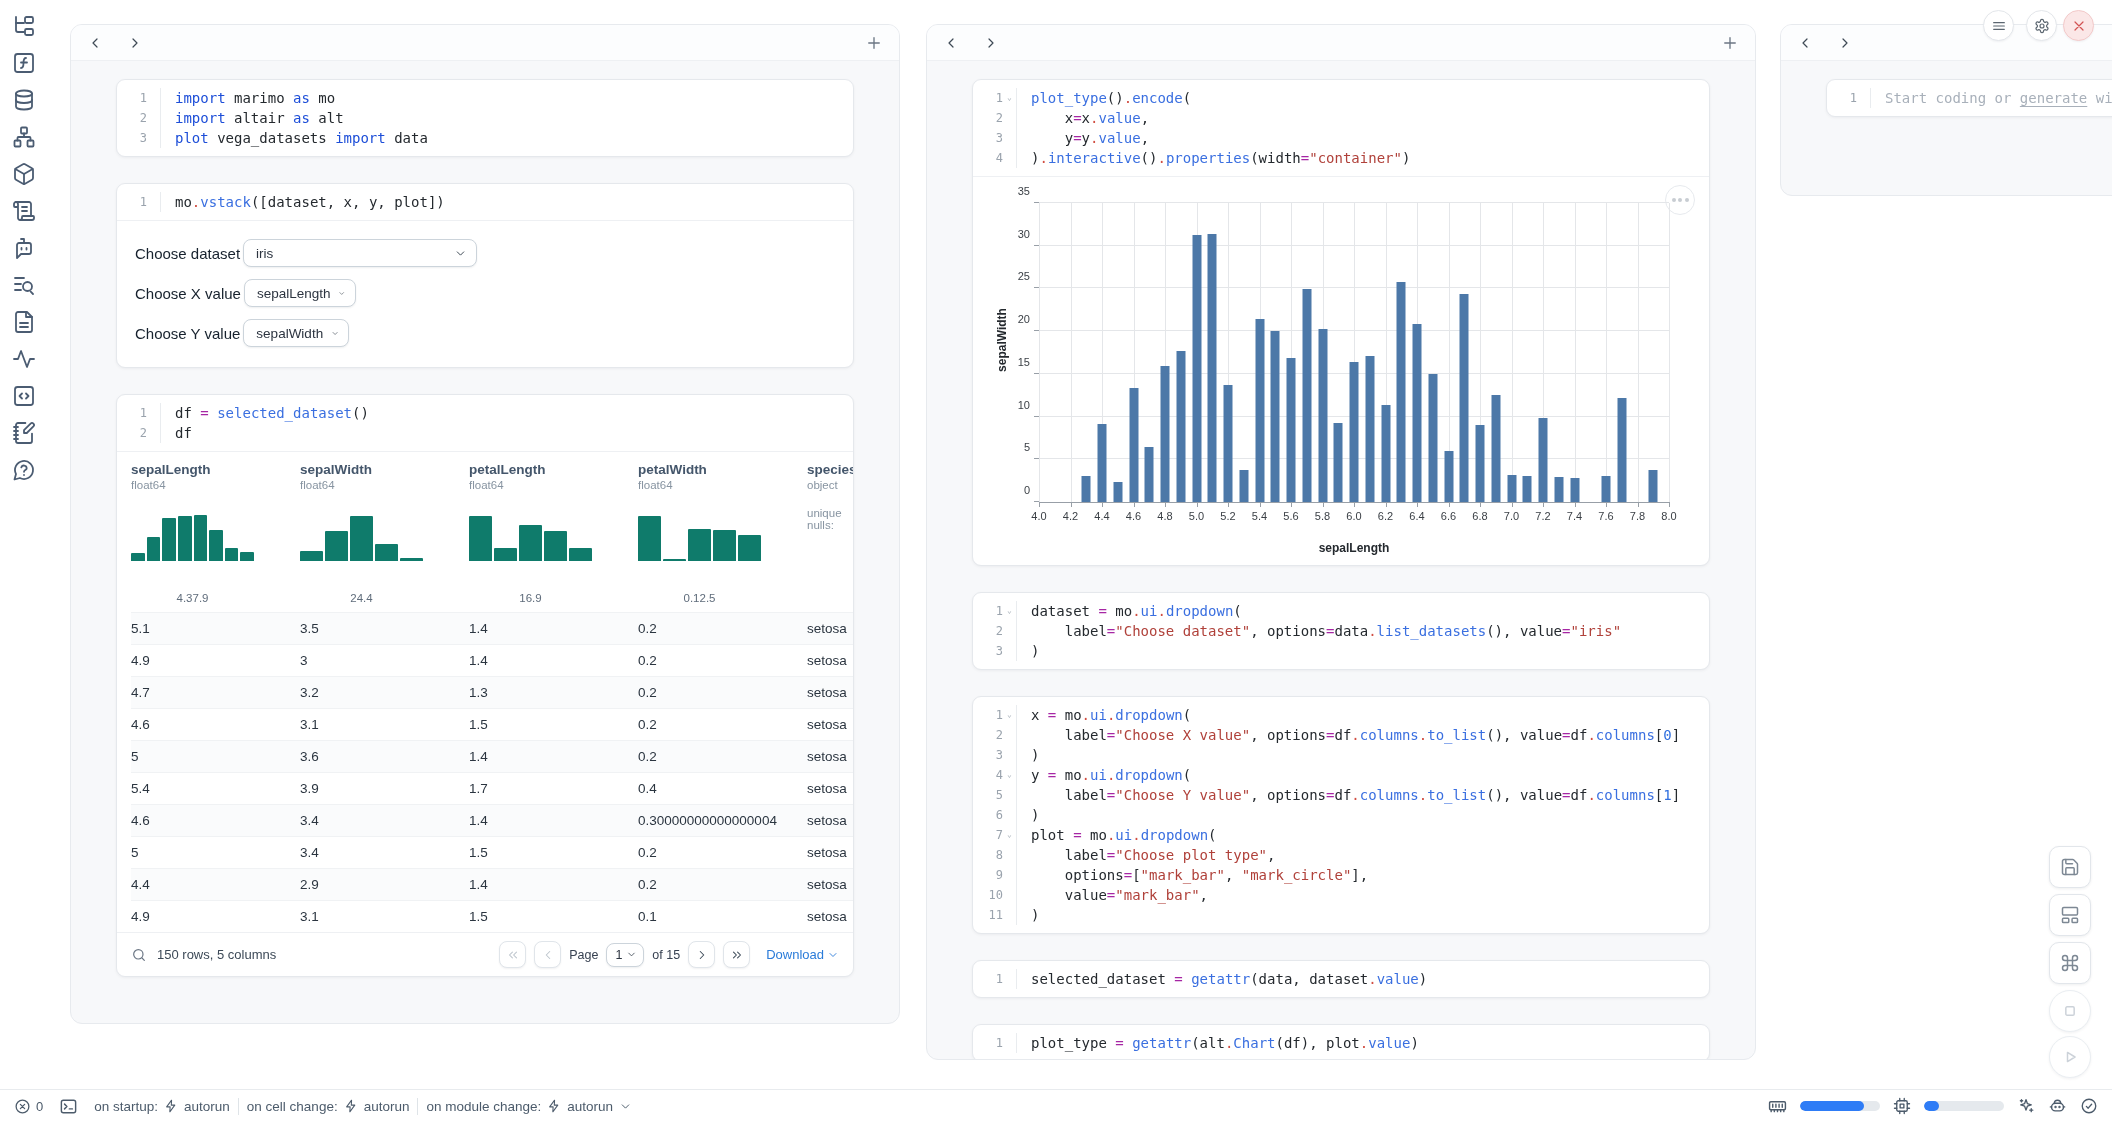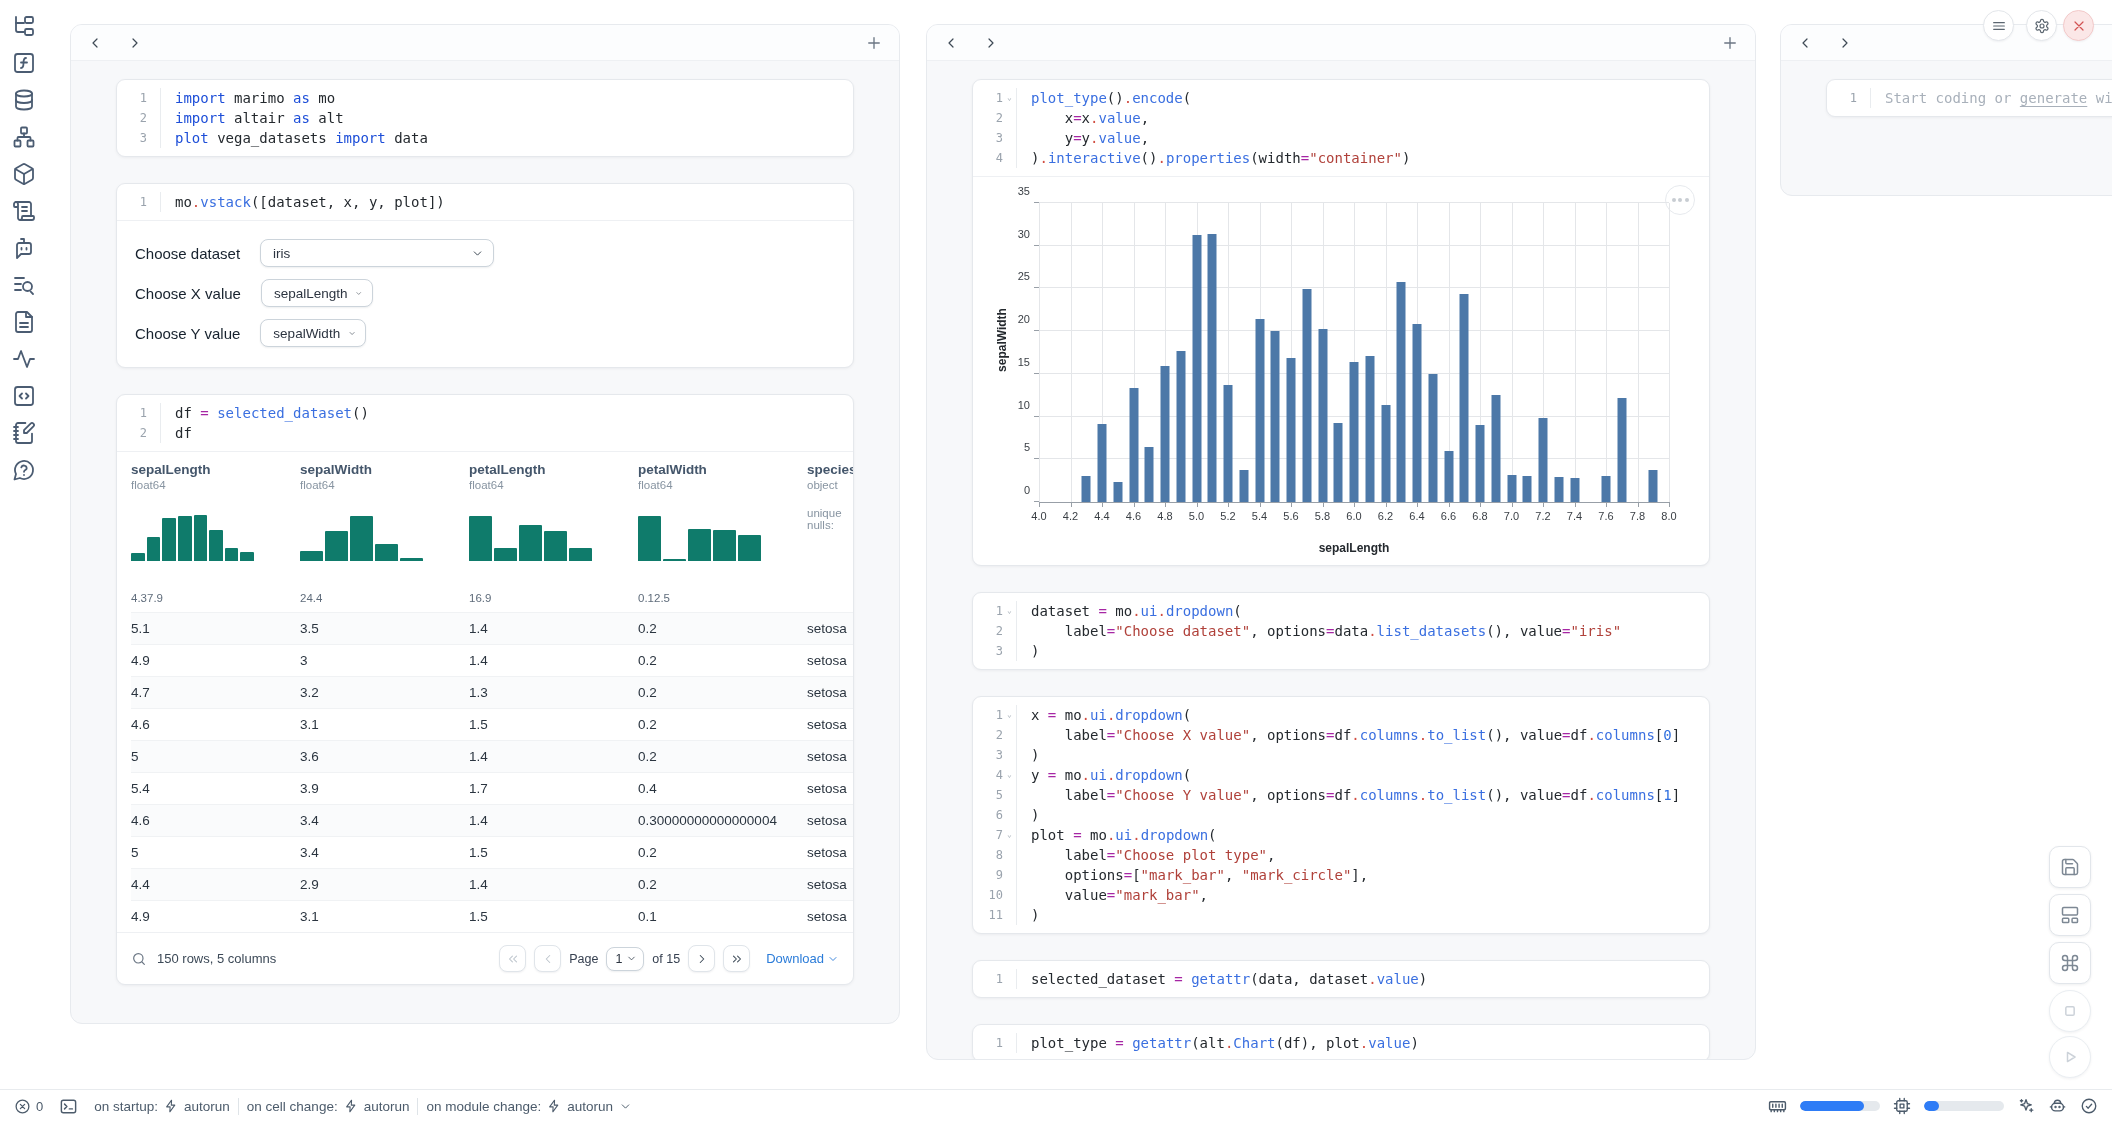--- a/index.html
+++ b/index.html
@@ -40,44 +40,44 @@
   .tk-str { color:#b0413a; }
   .tk-op { color:#d14d41; }
   .tk-eq { color:#a626a4; }
   .tk-num { color:#2f6fdf; }
   .cell-output { border-top:1px solid #eef0f3; }
 
   
   .controls { padding:16px 18px 20px; }
   .ctrl-row { display:flex; align-items:center; margin-top:12px; }
   .ctrl-row:first-child { margin-top:2px; }
-  .ctrl-label { font-size:15px; color:#17222e; margin-right:20px; }
+  .ctrl-label { font-size:15px; color:#17222e; margin-right:3px; }
   .mselect { display:inline-flex; align-items:center; justify-content:space-between; height:28px; border:1px solid #ccd4db; border-radius:8px; background:#fff; box-shadow:0 1px 2px rgba(16,24,40,.07); padding:0 9px 0 12px; font-size:13.5px; color:#2c3440; cursor:pointer; }
   .mselect .chev { width:13px; height:13px; color:#3c4752; margin-left:8px; }
   .ctrl-row:nth-child(1) .mselect { width:234px; }
   .ctrl-row:nth-child(2) .mselect { width:112px; }
   .ctrl-row:nth-child(3) .mselect { width:106px; }
   .ctrl-row:nth-child(4) .mselect { width:114px; }
 
   
   .table-clip { overflow:hidden; width:100%; padding:10px 0 0 14px; }
   .t-inner { width:860px; }
   .t-head { display:flex; }
   .t-hcol { flex:none; width:169px; }
   .t-hname { font-size:13.5px; font-weight:bold; color:#44566b; }
   .t-htype { font-size:11.5px; color:#8794a1; margin-top:2px; }
   .t-stat  { font-size:11.5px; color:#8794a1; }
   .t-stat.first { margin-top:16px; }
   .hist { height:58px; width:123px; display:flex; align-items:flex-end; gap:2px; margin:12px 0 6px; }
   .hist .hbar { flex:1; background:#0f7b6b; border-radius:1px 1px 0 0; }
-  .hrange { width:123px; display:flex; justify-content:flex-start; font-size:11.5px; color:#5f6c7b; margin-bottom:8px;margin-top:31px; }
+  .hrange { width:123px; display:flex; justify-content:center; font-size:11.5px; color:#5f6c7b; margin-bottom:8px;margin-top:31px; }
   .t-row { display:flex; border-top:1px solid #f0f2f4; height:32px; align-items:center; font-size:13.5px; color:#2b3540; }
   .t-row:nth-child(even) { background:#fafbfc; }
   .t-cell { flex:none; width:169px; white-space:nowrap; }
-  .t-foot { border-top:1px solid #eef0f3; height:52px; display:flex; align-items:center; padding:12px 14px; }
+  .t-foot { border-top:1px solid #eef0f3; height:44px; display:flex; align-items:center; padding:12px 14px; }
   .tf-search { width:16px; height:16px; color:#6b7684; margin-right:10px; }
   .tf-summary { font-size:13px; color:#3c4957; }
   .tf-right { margin-left:auto; display:flex; align-items:center; gap:8px; }
   .pg-btn { width:27px; height:27px; border:1px solid #e0e5ea; border-radius:8px; background:#fff; box-shadow:0 1px 2px rgba(16,24,40,.06); display:flex; align-items:center; justify-content:center; cursor:pointer; }
   .pg-btn .icon { width:14px; height:14px; }
   .pg-btn.disabled { color:#bcc4cc; }
   .pg-btn.enabled { color:#3c4957; }
   .pg-label { font-size:12.5px; color:#374151; }
   .page-select { height:24px; padding:0 6px 0 8px; font-size:12.5px; }
   .page-select .chev { width:11px; height:11px; margin-left:4px; }

